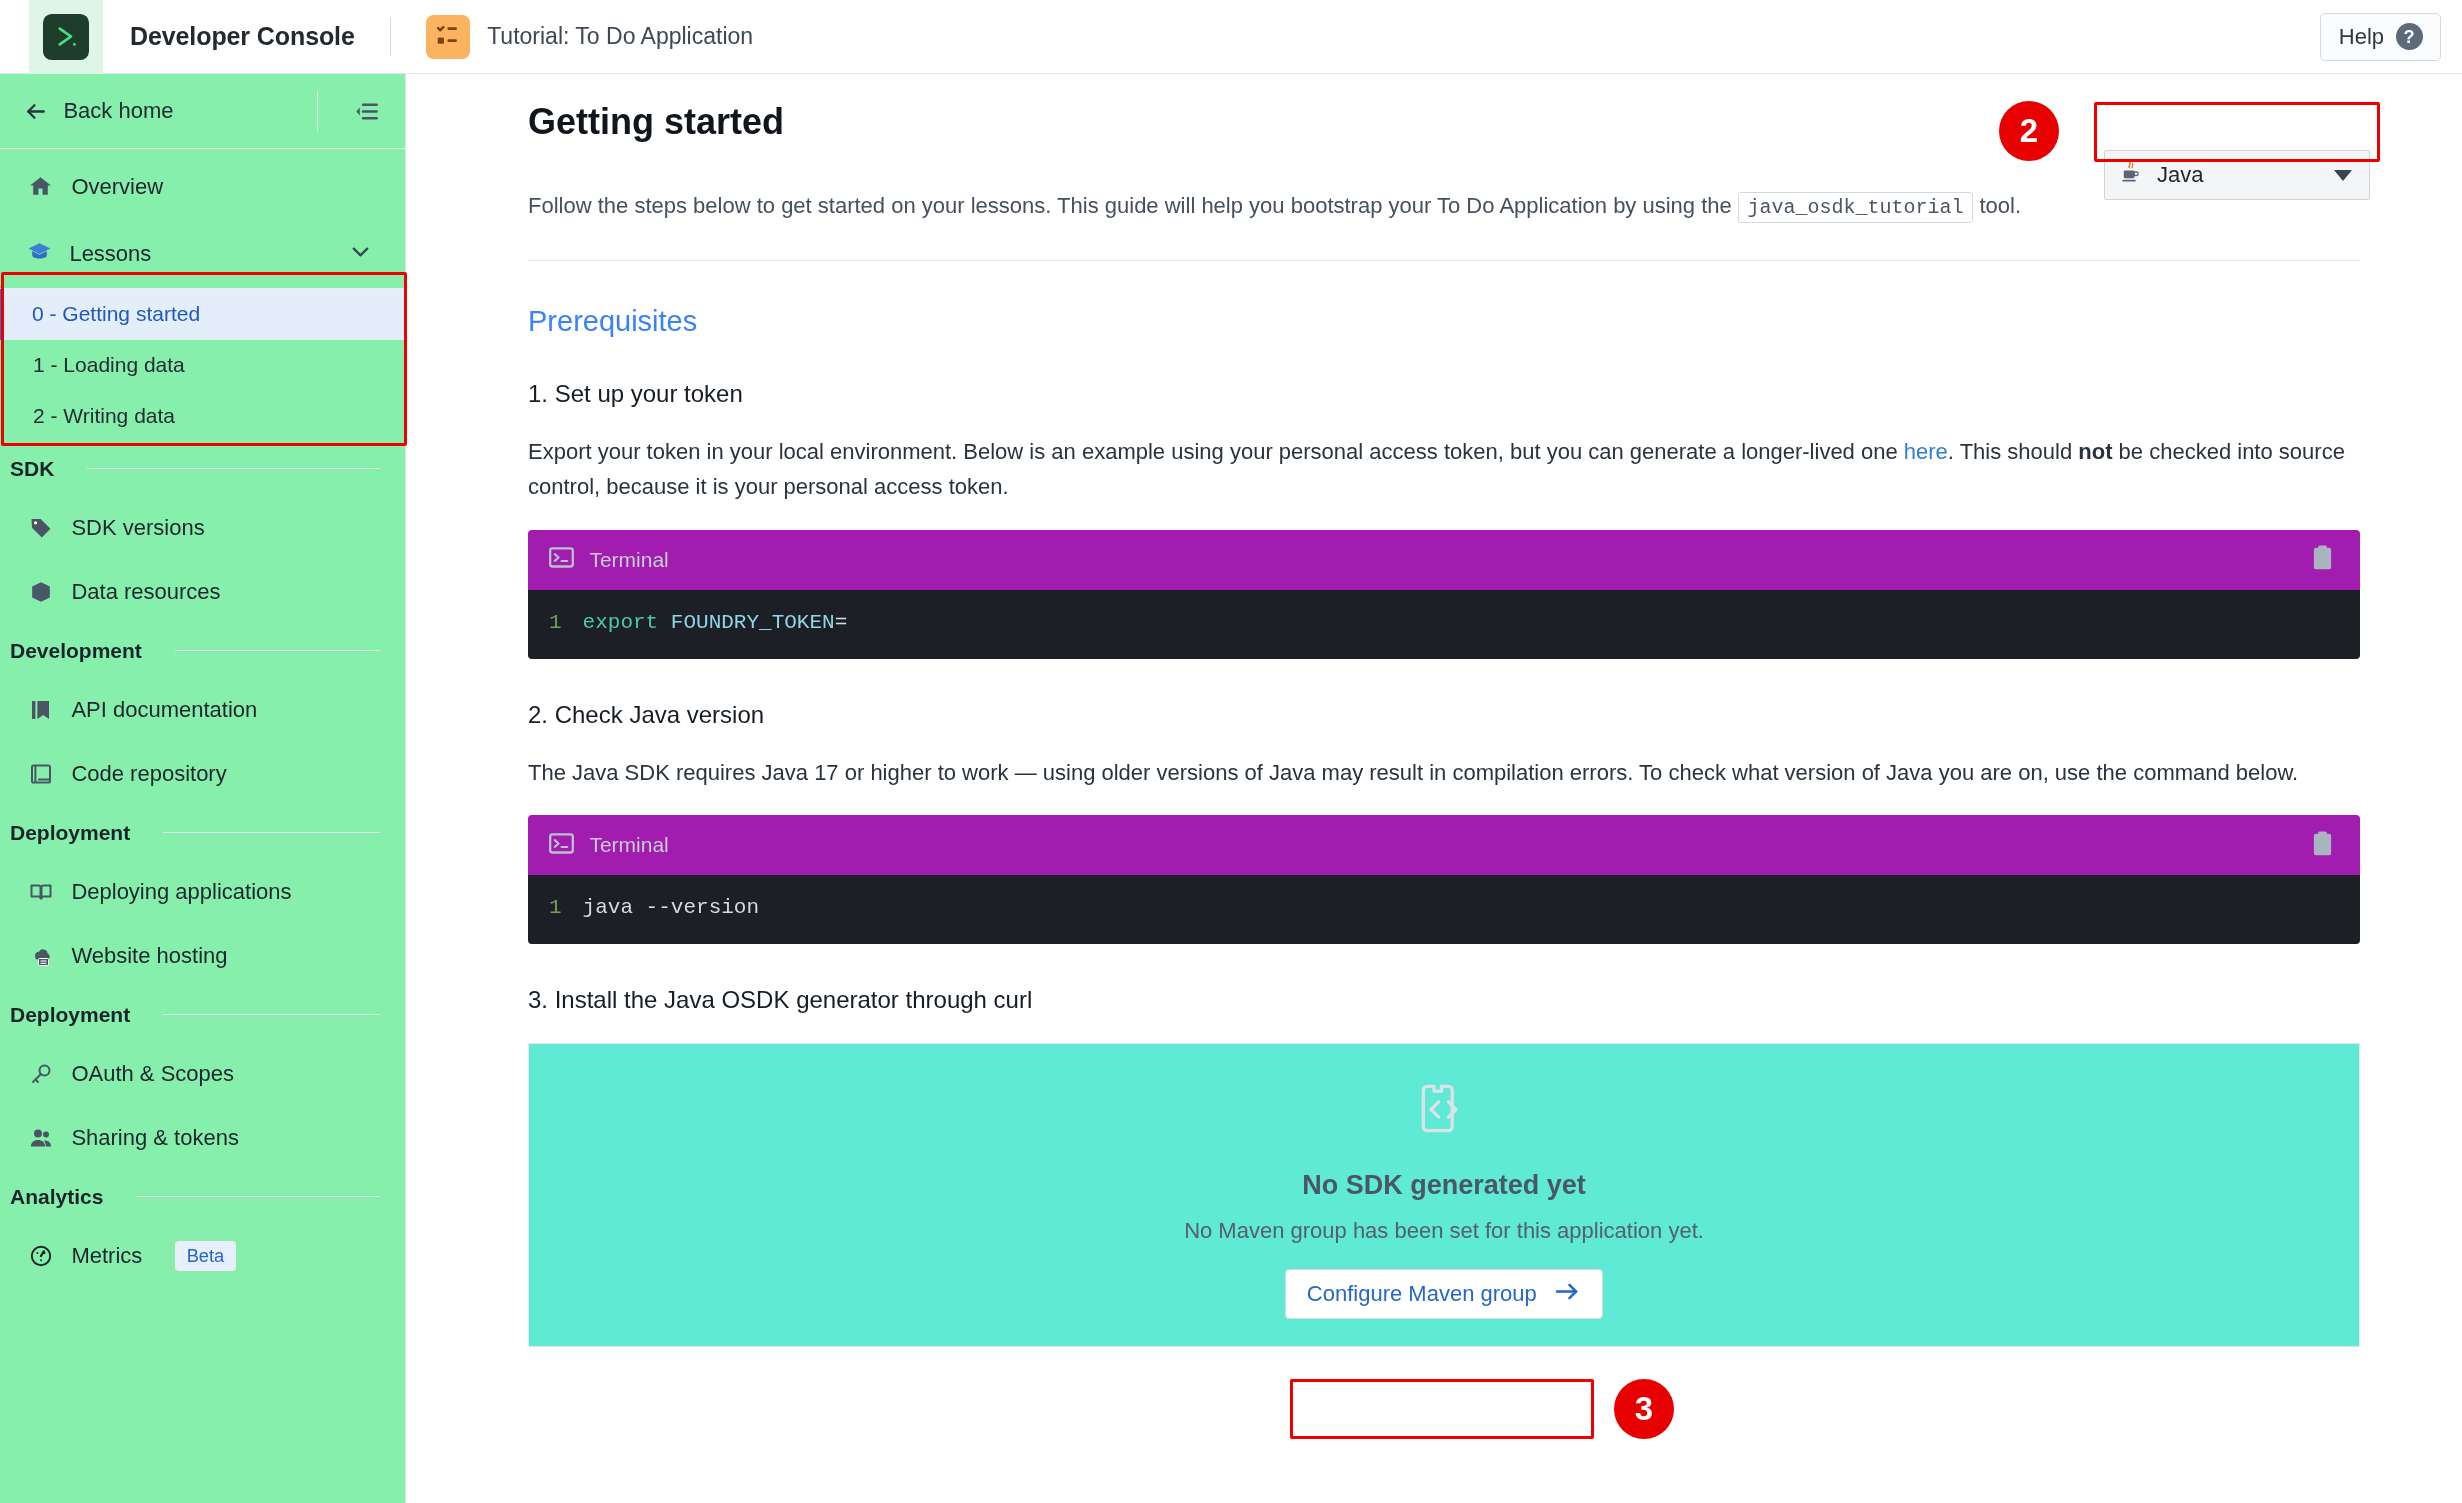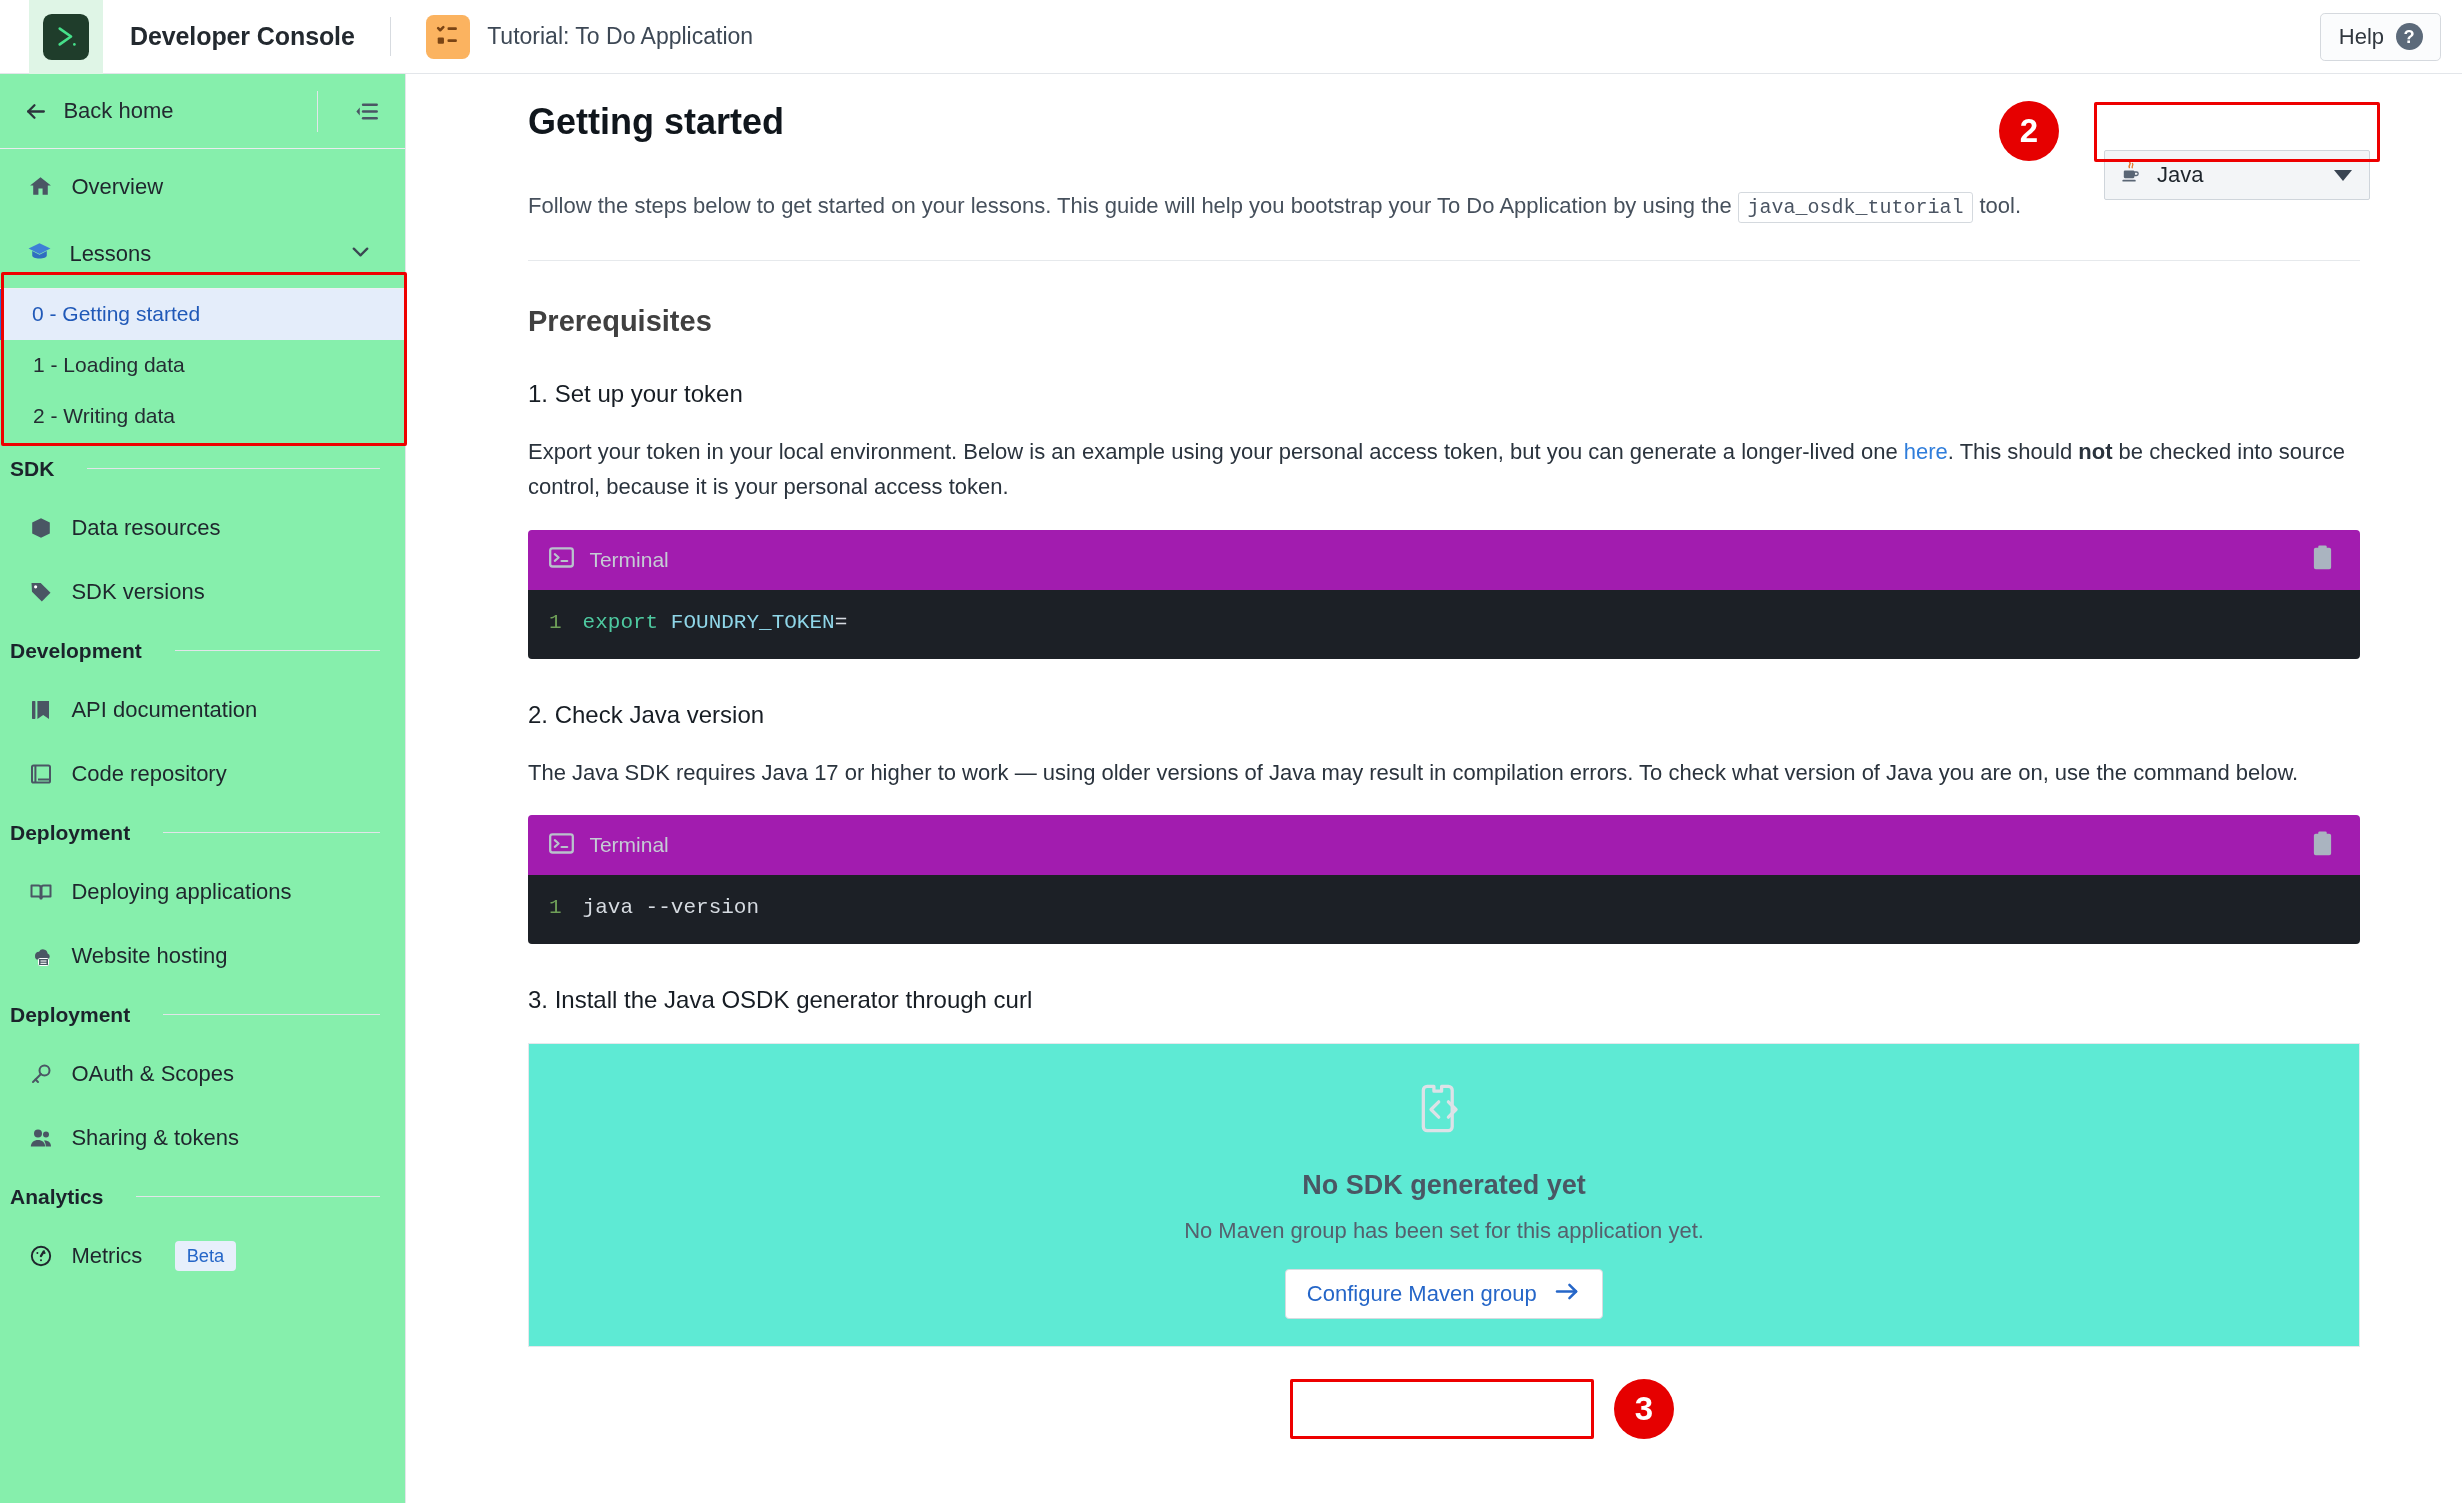--- a/index.html
+++ b/index.html
@@ -136,21 +136,21 @@
     margin: 46px 0 0 121px; width: 1834px;
     font-size: 22px; color: #46505c; line-height: 1.55;
   }
   code.inline {
     font-family: "Liberation Mono", monospace; font-size: 20px;
     border: 1px solid #d4d9de; border-radius: 2.9px;
     padding: 2.9px 8.7px; color: #4b5563; background: #fff;
   }
   .hr { margin: 37px 0 0 121px; width: 1832px; height: 1px; background: #e6e9ec; }
 
-  h2.sec { margin: 44px 0 0 121px; font-size: 29px; font-weight: 700; color: #404040; }
+  h2.sec { margin: 44px 0 0 121px; font-size: 29px; font-weight: 400; color: #3b82f6; }
   h3.step { margin: 42px 0 0 121px; font-size: 24px; font-weight: 400; color: #171d24; }
   p.body {
     margin: 27px 0 0 121px; width: 1832px;
     font-size: 22px; color: #2a333d; line-height: 1.58;
   }
   a.lnk { color: #2f7ddb; text-decoration: none; }
   b.nb { font-weight: 700; }
 
   
   .term { margin: 25px 0 0 121px; width: 1832px; border-radius: 3.9px; overflow: hidden; }
@@ -273,33 +273,33 @@
       </div>
     </div>
 
     <div class="sec-head">
       <span>SDK</span>
       <span class="rule"></span>
     </div>
     <div class="nav-item">
       <span class="ico">
         <svg width="24" height="24" viewBox="0 0 24 24" fill="#4a5664">
-            <path d="M12 2.2L3.2 6.6v10.8L12 21.8l8.8-4.4V6.6z"></path>
-          </svg>
-      </span>
-      <span>Data resources</span>
-    </div>
-    <div class="nav-item">
-      <span class="ico">
-        <svg width="24" height="24" viewBox="0 0 24 24" fill="#4a5664">
             <path d="M2.5 3h9.2l9.8 9.8-8.7 8.7L3 11.7z"></path>
             <circle cx="6.6" cy="6.8" r="1.6" fill="#fff"></circle>
           </svg>
       </span>
       <span>SDK versions</span>
+    </div>
+    <div class="nav-item">
+      <span class="ico">
+        <svg width="24" height="24" viewBox="0 0 24 24" fill="#4a5664">
+            <path d="M12 2.2L3.2 6.6v10.8L12 21.8l8.8-4.4V6.6z"></path>
+          </svg>
+      </span>
+      <span>Data resources</span>
     </div>
 
     <div class="sec-head">
       <span>Development</span>
       <span class="rule"></span>
     </div>
     <div class="nav-item">
       <span class="ico">
         <svg width="24" height="24" viewBox="0 0 24 24" fill="#4a5664">
             <rect x="3" y="3" width="3.4" height="18" rx="0.7"></rect>

